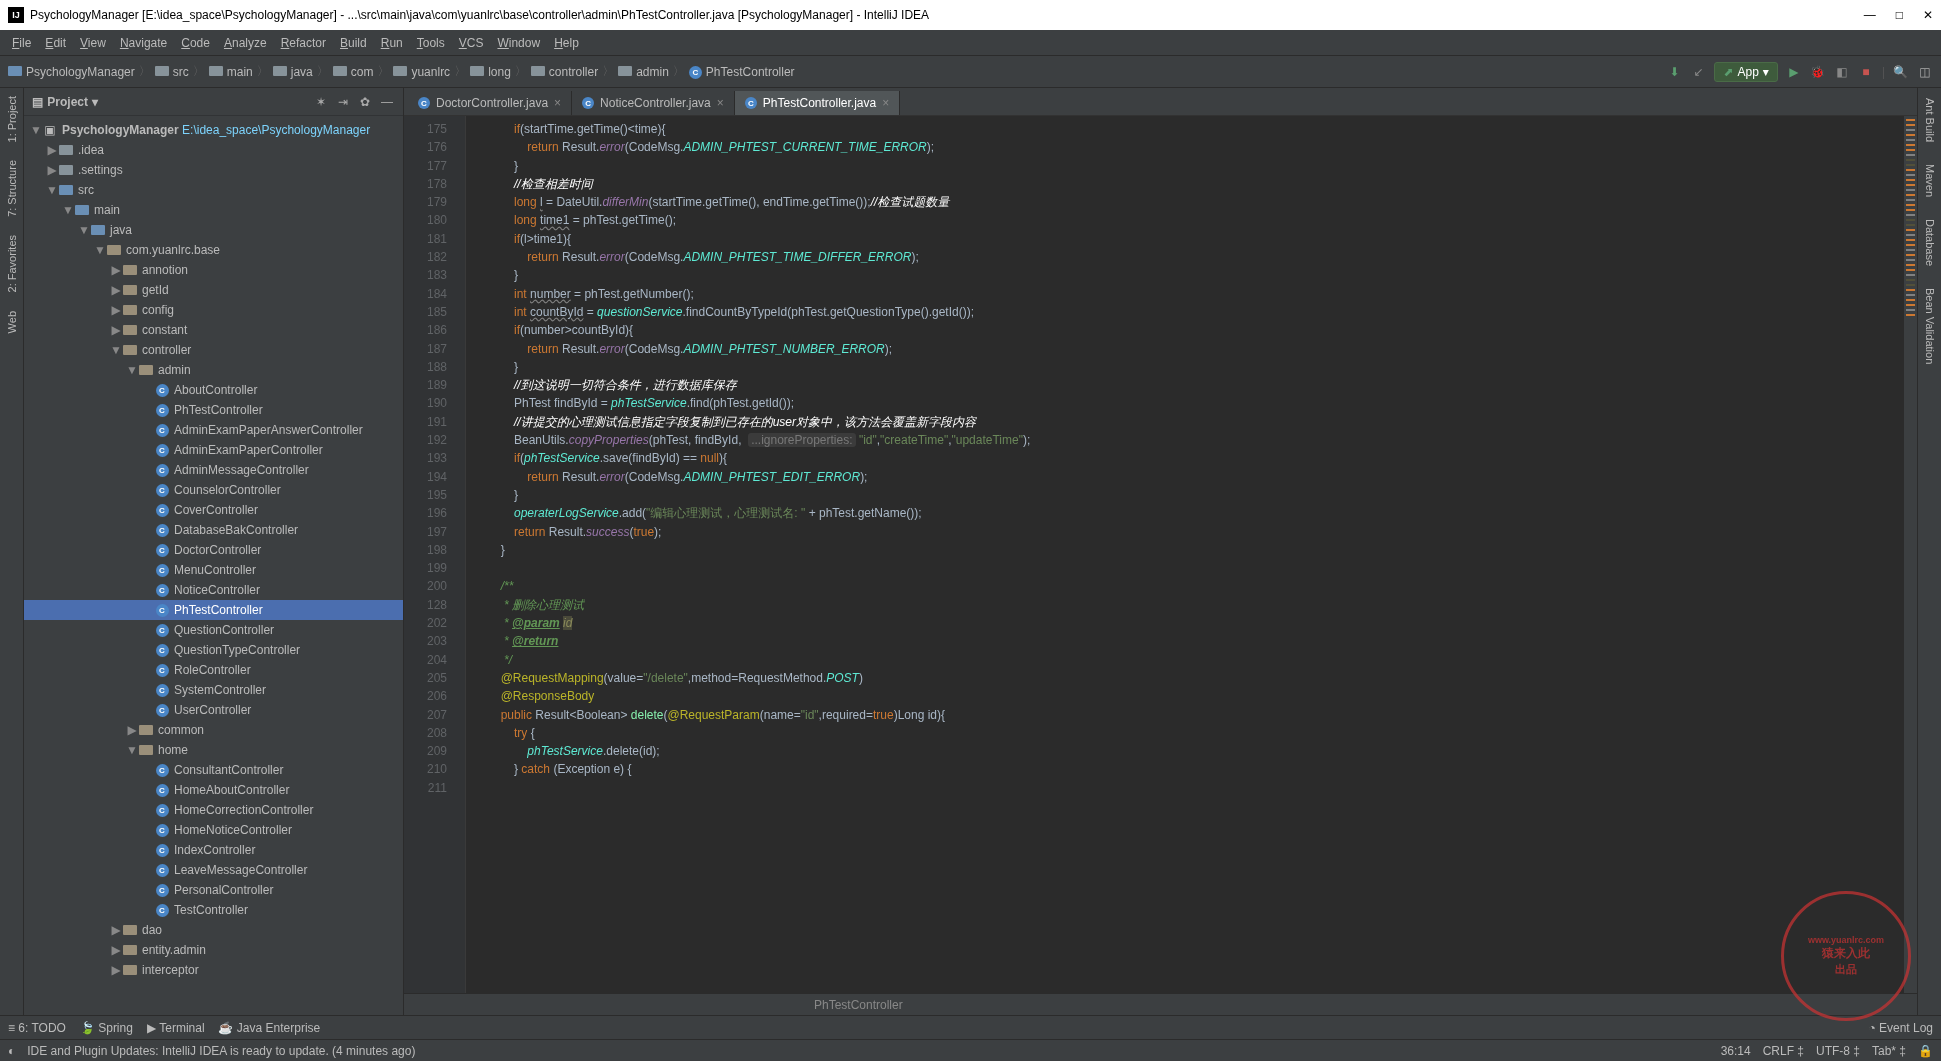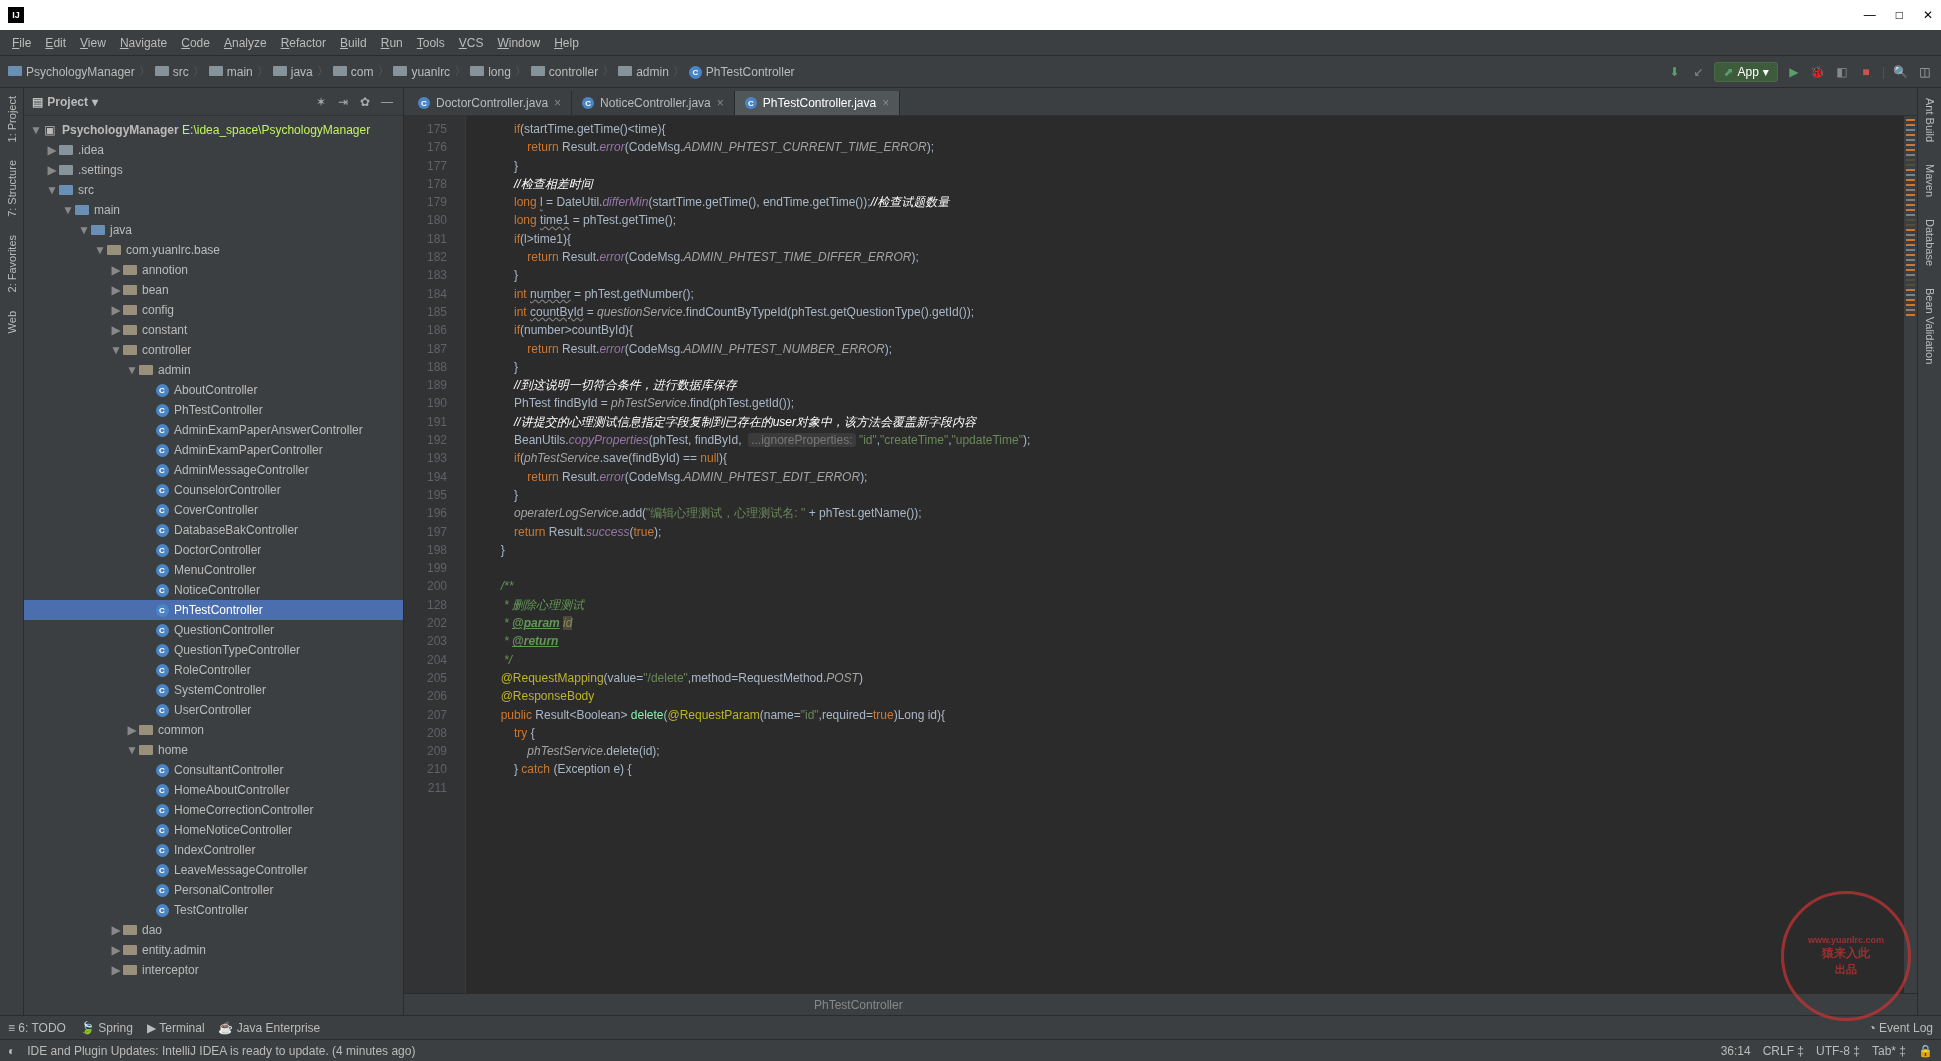--- a/index.html
+++ b/index.html
@@ -23,36 +23,36 @@
 .projhead{height:28px;display:flex;align-items:center;padding:0 8px;background:#3c3f41;border-bottom:1px solid #313335;gap:6px}
 .projhead .title{display:flex;align-items:center;gap:4px;font-weight:bold}
 .projhead .spacer{flex:1}
 .projhead .ib{width:16px;height:16px;display:inline-flex;align-items:center;justify-content:center;color:#aaa}
 .tree{flex:1;overflow:auto;padding:4px 0;font-size:12px}
 .tree .row{display:flex;align-items:center;height:20px;padding-left:6px;white-space:nowrap}
 .tree .row.sel{background:#4b6eaf;color:#fff}
 .tree .row .ind{display:inline-block}
 .tree .arrow{width:12px;display:inline-block;color:#888;text-align:center}
 .tree .fico{width:16px;height:14px;display:inline-flex;align-items:center;justify-content:center;margin-right:4px}
-.tree .dimmed{color:#bef264}
+.tree .dimmed{color:#7dd3fc}
 .editor{flex:1;display:flex;flex-direction:column;background:#2b2b2b}
 .tabs{height:28px;display:flex;align-items:flex-end;background:#3c3f41;border-bottom:1px solid #323232;padding-left:4px}
 .tab{height:24px;display:flex;align-items:center;padding:0 10px;background:#3c3f41;color:#bbb;gap:6px;border-right:1px solid #2b2b2b}
 .tab.active{background:#515658;color:#fff}
 .tab .cls{color:#888}
 .tab .cico{width:12px;height:12px;border-radius:50%;background:#4a86c7;display:inline-flex;align-items:center;justify-content:center;color:#fff;font-size:8px;font-weight:bold}
 .code{flex:1;display:flex;overflow:hidden;position:relative;font-family:"JetBrains Mono",Consolas,monospace;font-size:14px;line-height:18.3px}
 .gutter{width:62px;background:#313335;color:#606366;text-align:right;padding:4px 18px 4px 4px;border-right:1px solid #3a3a3a}
 .gutter div{height:18.3px}
 .codetext{flex:1;padding:4px 0 4px 8px;color:#a9b7c6;white-space:pre;overflow:hidden}
 .codetext .ln{height:18.3px}
 .kw{color:#cc7832}
 .str{color:#6a8759}
 .cm{color:#ffffff;font-style:italic}
-.fld{color:#a3a3a3;font-style:italic}
+.fld{color:#5eead4;font-style:italic}
 .ann{color:#bbb529}
 .mth{color:#86efac}
 .st{color:#9876aa;font-style:italic}
 .doc{color:#629755;font-style:italic}
 .doct{color:#629755;font-style:italic;font-weight:bold;text-decoration:underline}
 .hint{color:#787878;background:#3b3b3b;padding:0 3px;border-radius:3px;font-style:normal;font-size:12px}
 .wavy{text-decoration:underline wavy #808080}
 .marks{width:14px;background:#3c3f41;border-left:1px solid #2b2b2b}
 .marks .m{height:2px;margin:3px 2px}
 .rightstrip{width:24px;background:#3c3f41;border-left:1px solid #2b2b2b;display:flex;flex-direction:column;align-items:center;padding-top:6px;gap:14px}
@@ -65,20 +65,21 @@
 .stamp{position:absolute;right:30px;bottom:40px;width:130px;height:130px;border:3px solid #c33;border-radius:50%;opacity:0.7;display:flex;flex-direction:column;align-items:center;justify-content:center;color:#c33;font-size:20px;font-weight:bold;pointer-events:none}
 .dir-ico{width:14px;height:10px;background:#87939a;border-radius:1px;display:inline-block}
 .dir-ico.blue{background:#6a8fb5}
 .class-ico{width:13px;height:13px;border-radius:50%;background:#4a86c7;display:inline-flex;align-items:center;justify-content:center;color:#fff;font-size:8px;font-weight:bold}
 </style>
 </head>
 <body>
 
 <div class="titlebar">
   <span class="logo">IJ</span>
+  <span>PsychologyManager [E:\idea_space\PsychologyManager] - ...\src\main\java\com\yuanlrc\base\controller\admin\PhTestController.java [PsychologyManager] - IntelliJ IDEA</span>
   <div class="wnd-controls">
     <span>—</span>
     <span>□</span>
     <span>✕</span>
   </div>
 </div>
 
 <div class="menubar" id="menubar">
     <span><u>F</u>ile</span>
     <span><u>E</u>dit</span>
@@ -224,21 +225,21 @@
             <span class="dir-ico" style="background:#9a8f7a"></span>
           </span>
           <span>annotion</span>
         </div>
         <div class="row">
           <span class="ind" style="width: 80px;"></span>
           <span class="arrow">▶</span>
           <span class="fico">
             <span class="dir-ico" style="background:#9a8f7a"></span>
           </span>
-          <span>bean</span>
+          <span>getId</span>
         </div>
         <div class="row">
           <span class="ind" style="width: 80px;"></span>
           <span class="arrow">▶</span>
           <span class="fico">
             <span class="dir-ico" style="background:#9a8f7a"></span>
           </span>
           <span>config</span>
         </div>
         <div class="row">

